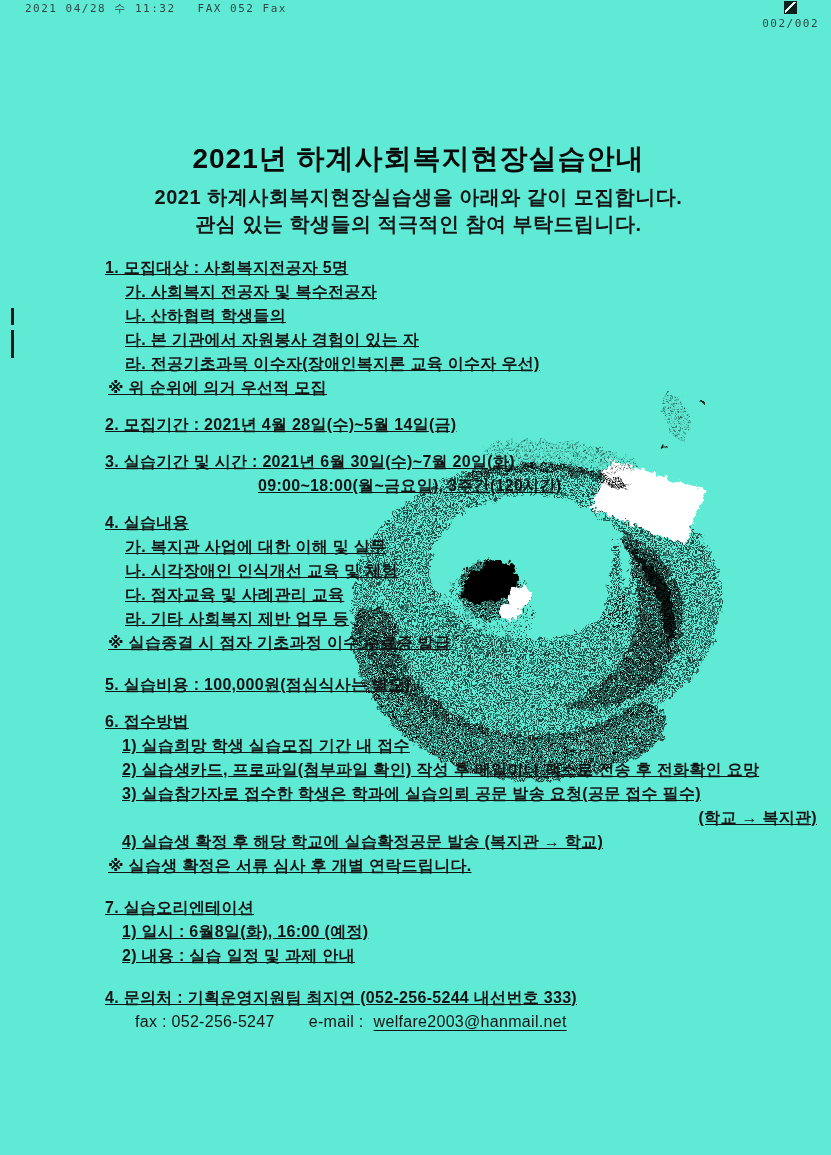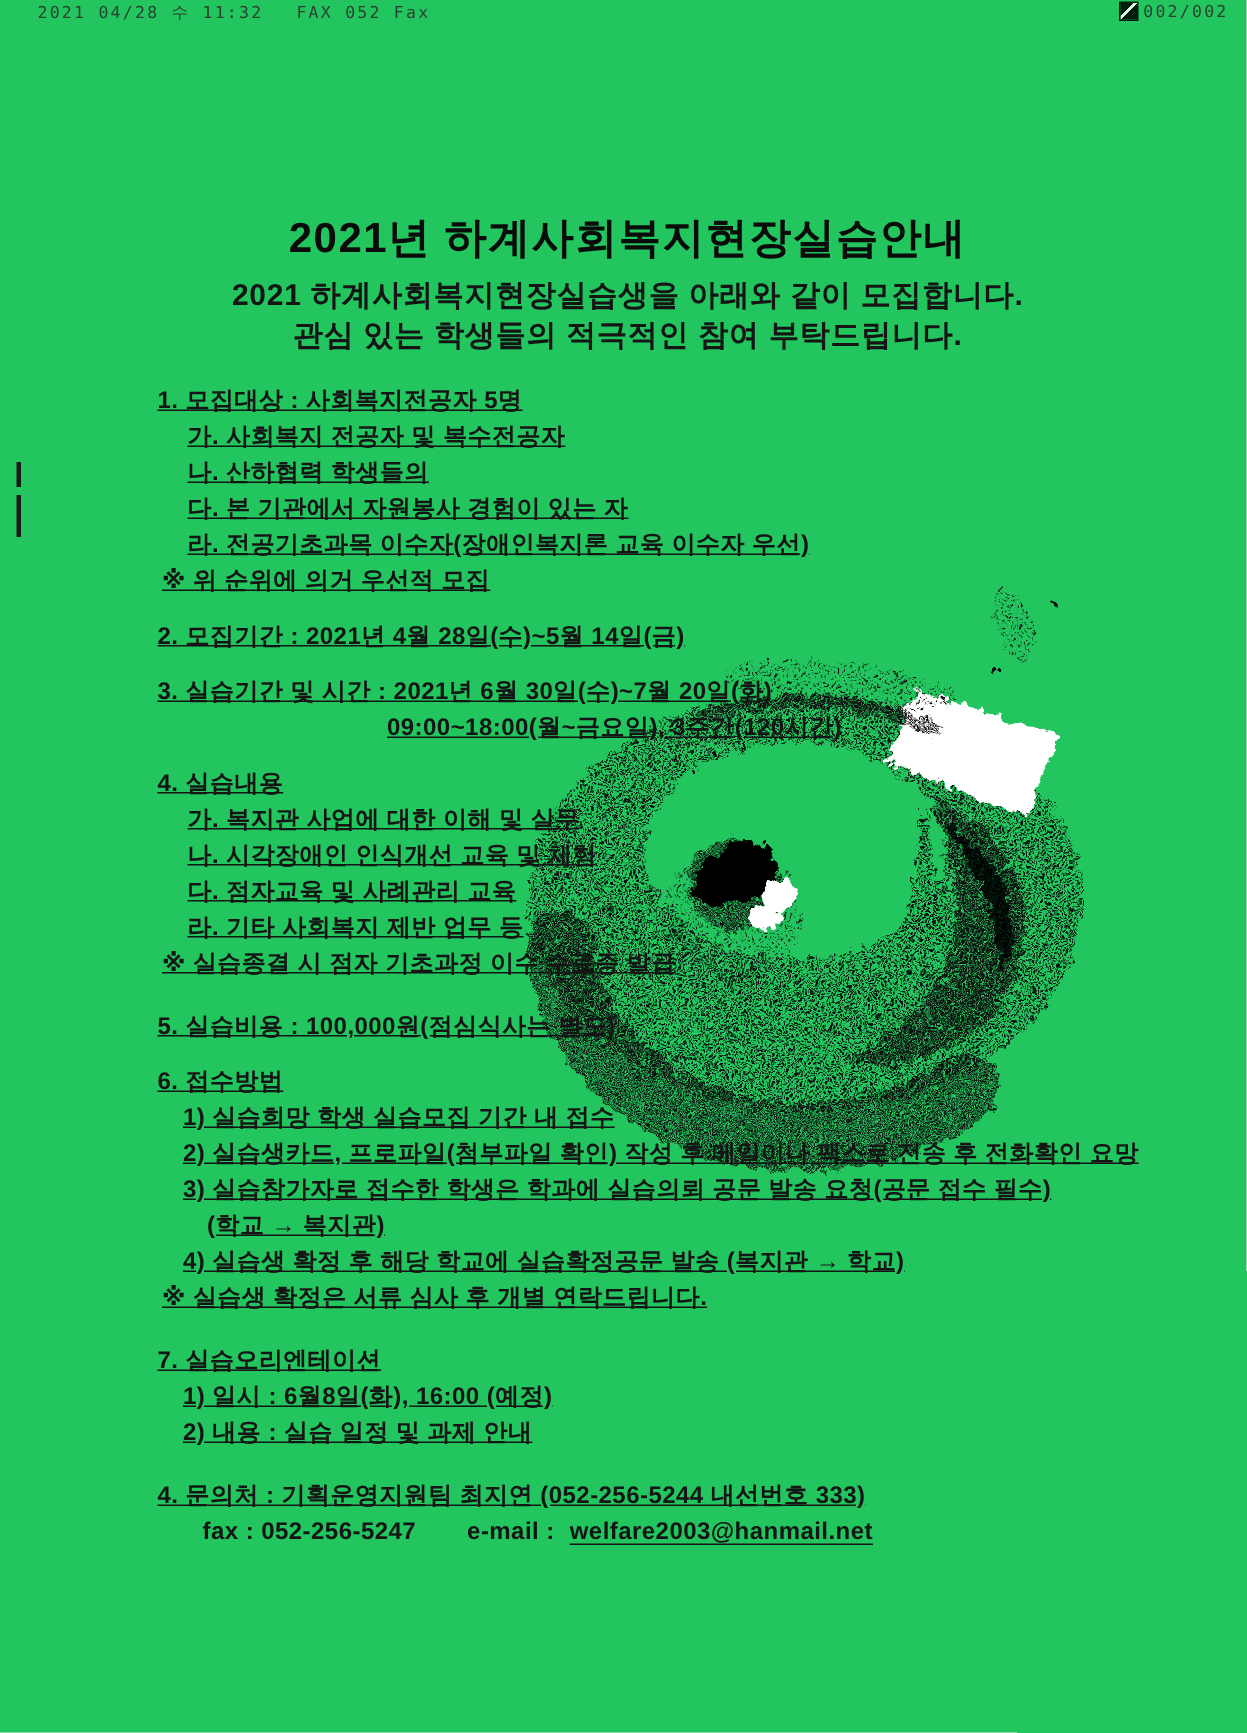--- a/index.html
+++ b/index.html
@@ -1,34 +1,34 @@
 <!DOCTYPE html>
 <html><head>
 <meta charset="utf-8">
 <style>
   html,body{margin:0;padding:0;background:#e8e8e8;}
   .page{
     position:relative;
     width:831px;height:1155px;
     margin:0 auto;
-    background:#22c55e;
+    background:#5eead4;
     overflow:hidden;
     font-family:"Liberation Sans","DejaVu Sans",sans-serif;
     color:#151515;
   }
   
   .fax-header{
     position:absolute;top:1px;left:25px;right:12px;
     display:flex;justify-content:space-between;align-items:flex-start;
     font-family:"DejaVu Sans Mono","Liberation Mono",monospace;
     font-size:11px;letter-spacing:1.5px;color:#2b2b2b;
     opacity:.85;
   }
   .fax-header .left-group span{margin-right:22px;}
-  .fax-header .right-group{display:flex;align-items:center;gap:3px;}
+  .fax-header .right-group{display:flex;align-items:center;gap:3px;flex-direction:column;}
   .pg-icon{
     display:inline-block;width:11px;height:11px;
     background:linear-gradient(135deg,#000 40%,#fff 40%,#fff 52%,#000 52%);
     border:1px solid #000;
   }
   
   .scan-mark{
     position:absolute;left:11px;top:308px;width:3px;height:50px;
     background:linear-gradient(#1a1a1a 0 34%,transparent 34% 44%,#1a1a1a 44% 100%);
   }
@@ -50,24 +50,24 @@
   .sec:nth-child(5),.sec:nth-child(7),.sec:nth-child(8){margin-top:18px;}
   .line{
     font-size:16px;font-weight:600;line-height:24px;
     letter-spacing:.3px;white-space:pre;
     padding-left:85px;
   }
   .ind-n{padding-left:85px;}   
   .ind-a{padding-left:105px;}  
   .ind-x{padding-left:88px;}   
   .ind-b{padding-left:102px;}  
-  .ind-p{padding-left:118px;}  
+  .ind-p{padding-left:118px;text-align:right;}  
   .ind-c{padding-left:238px;}  
   .contact-line{
-    padding-left:115px;font-size:16px;font-weight:700;line-height:24px;
+    padding-left:115px;font-size:16px;font-weight:400;line-height:24px;
     letter-spacing:.3px;
   }
   .contact-line .gap{display:inline-block;width:34px;}
   .contact-line .sp{display:inline-block;width:10px;}
   .email{text-decoration:underline;text-underline-offset:3px;}
 </style>
 </head>
 <body>
 
 <div class="page">

